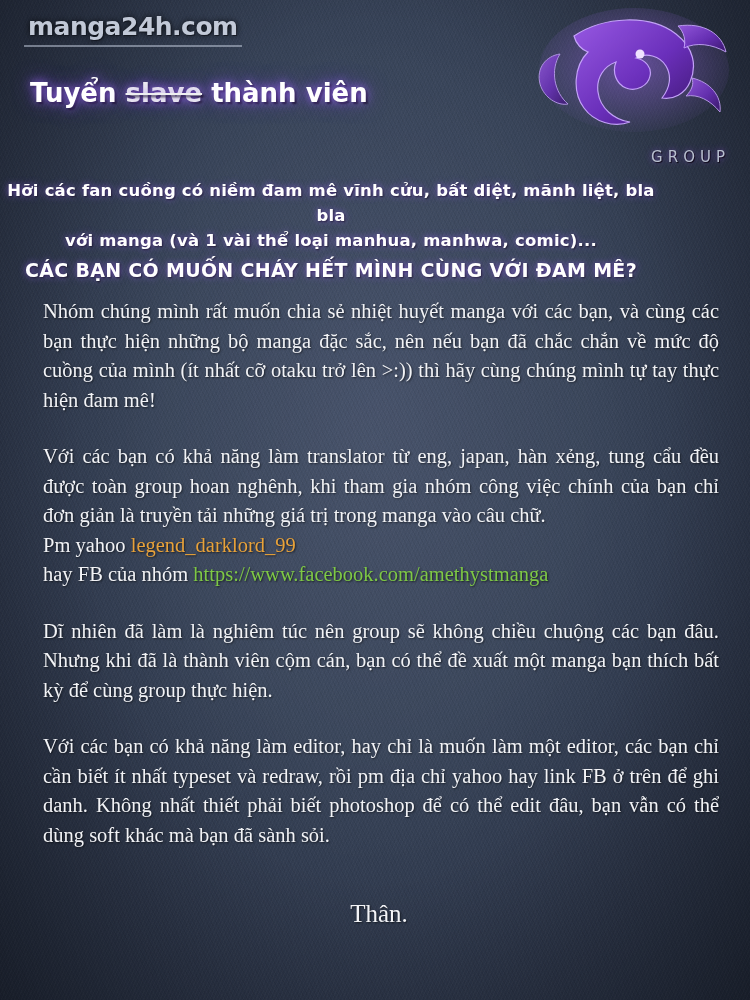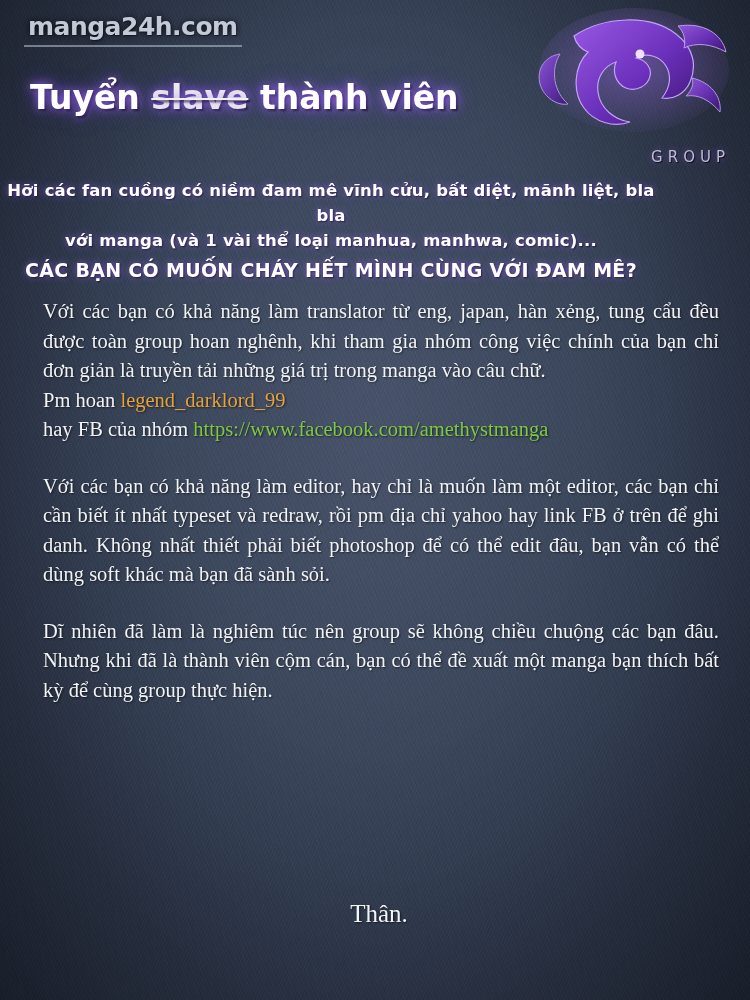--- a/index.html
+++ b/index.html
@@ -87,21 +87,21 @@
     text-shadow: 0 0 6px rgba(120,70,190,0.9), 1px 1px 1px #000;
   }
 
   
   .headline {
     position: absolute;
     top: 78px;
     left: 30px;
     font-family: "DejaVu Sans", sans-serif;
     font-weight: bold;
-    font-size: 33px;
+    font-size: 26px;
     color: #ffffff;
     text-shadow:
       0 0 10px rgba(150,100,240,0.95),
       0 0 20px rgba(120,70,220,0.7),
       2px 2px 2px rgba(0,0,0,0.8);
     white-space: nowrap;
   }
   .headline .strike {
     text-decoration: line-through;
     text-decoration-thickness: 2px;
@@ -216,27 +216,28 @@
       <span>thành viên</span>
     </div>
 
     <div class="intro">
       <div class="l1">Hỡi các fan cuồng có niềm đam mê vĩnh cửu, bất diệt, mãnh liệt, bla bla</div>
       <div class="l2">với manga (và 1 vài thể loại manhua, manhwa, comic)...</div>
       <div class="l3">CÁC BẠN CÓ MUỐN CHÁY HẾT MÌNH CÙNG VỚI ĐAM MÊ?</div>
     </div>
 
     <div class="body">
+      <p>Nhóm chúng mình rất muốn chia sẻ nhiệt huyết manga với các bạn, và cùng các bạn thực hiện những bộ manga đặc sắc, nên nếu bạn đã chắc chắn về mức độ cuồng của mình (ít nhất cỡ otaku trở lên &gt;:)) thì hãy cùng chúng mình tự tay thực hiện đam mê!</p>
       <p>
         <span>Với các bạn có khả năng làm translator từ eng, japan, hàn xẻng, tung cẩu đều được toàn group hoan nghênh, khi tham gia nhóm công việc chính của bạn chỉ đơn giản là truyền tải những giá trị trong manga vào câu chữ.</span><br>
-        <span>Pm hoan</span>
+        <span>Pm yahoo</span>
         <span class="yahoo-id">legend_darklord_99</span><br>
         <span>hay FB của nhóm</span>
         <span class="fb-link">https://www.facebook.com/amethystmanga</span>
       </p>
+      <p>Dĩ nhiên đã làm là nghiêm túc nên group sẽ không chiều chuộng các bạn đâu. Nhưng khi đã là thành viên cộm cán, bạn có thể đề xuất một manga bạn thích bất kỳ để cùng group thực hiện.</p>
       <p>Với các bạn có khả năng làm editor, hay chỉ là muốn làm một editor, các bạn chỉ cần biết ít nhất typeset và redraw, rồi pm địa chỉ yahoo hay link FB ở trên để ghi danh. Không nhất thiết phải biết photoshop để có thể edit đâu, bạn vẫn có thể dùng soft khác mà bạn đã sành sỏi.</p>
-      <p>Dĩ nhiên đã làm là nghiêm túc nên group sẽ không chiều chuộng các bạn đâu. Nhưng khi đã là thành viên cộm cán, bạn có thể đề xuất một manga bạn thích bất kỳ để cùng group thực hiện.</p>
     </div>
 
     <div class="signoff">Thân.</div>
 
   </div>
 </div>
 
 </body></html>

